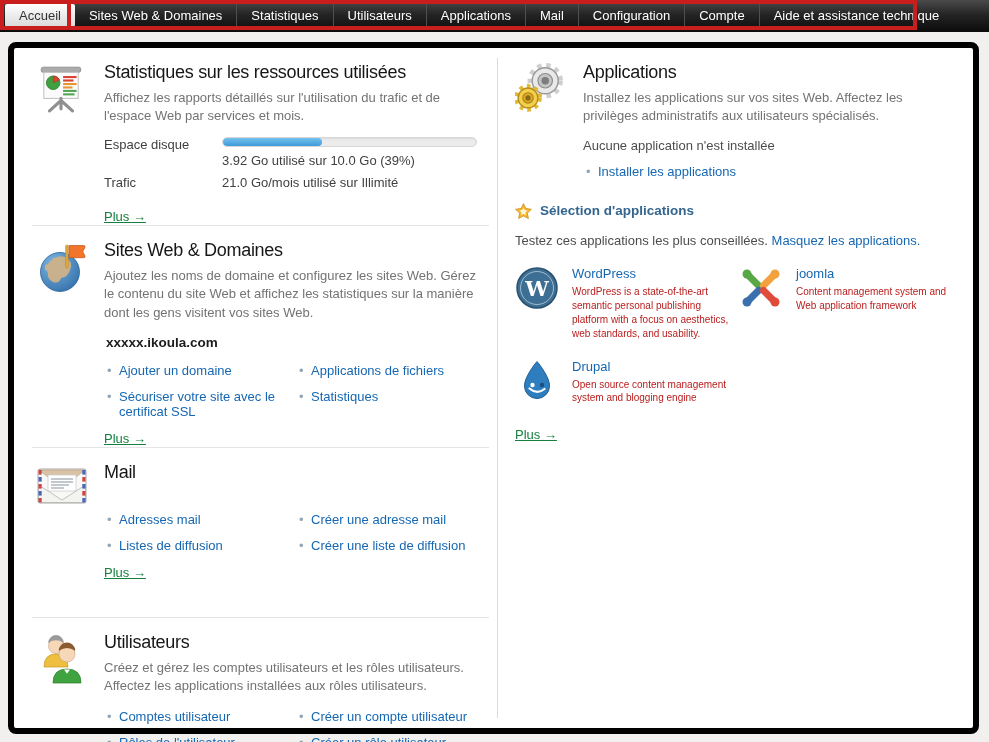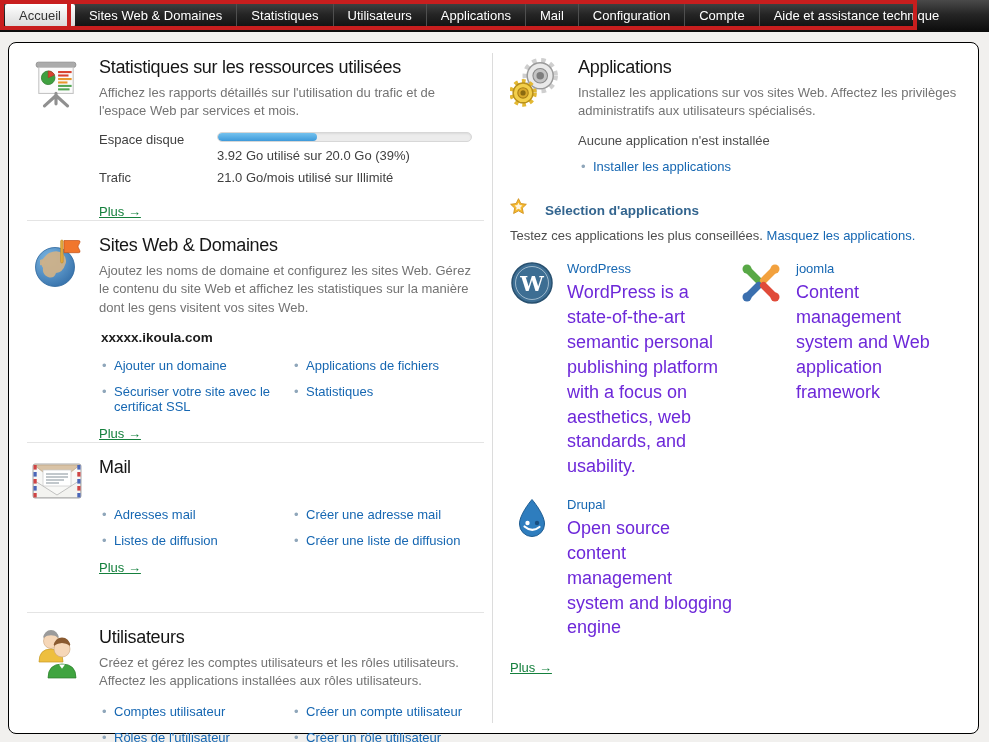--- a/index.html
+++ b/index.html
@@ -35,21 +35,21 @@
     border:4px solid var(--annotation-color, #c81e1e);
   }
   .annotation-outer { left:0; top:0; width:917px; height:30px; }
   .annotation-accueil { left:0; top:0; width:71px; height:30px; }
 
   
   .panel {
     position:absolute; left:8px; top:42px;
     width:971px; height:692px;
     background:#fff;
-    border:1px solid #000000;
+    border:6px solid #000000;
     border-radius:8px;
   }
   .vsep { position:absolute; left:483px; top:10px; bottom:10px; width:1px; background:#dcdcdc; }
   .col-left { position:absolute; left:0; top:0; width:483px; }
   .col-right { position:absolute; left:484px; top:0; right:0; bottom:0; padding:13px 16px 0 17px; }
 
   
   .panel-section { display:flex; padding:13px 8px 0 22px; }
   .sec-icon { width:56px; flex:0 0 56px; padding-top:2px; }
   .sec-body { flex:1; min-width:0; padding-left:12px; }
@@ -88,29 +88,29 @@
   }
   .links-grid li { position:relative; padding-left:13px; padding-right:8px; }
   .links-grid li::before { content:"\2022"; position:absolute; left:1px; top:0; color:#8fa6ba; }
   a.link { color:var(--link-color,#1667b2); text-decoration:none; cursor:pointer; }
 
   
   .right-section { display:flex; }
   .empty-text { font-size:13px; color:#4d4d4d; margin:13px 0 11px; }
   .single-list { grid-template-columns:1fr; }
   .featured-head {
-    display:flex; align-items:flex-end; gap:18px;
+    display:flex; align-items:flex-start; gap:8px;
     margin:24px 0 10px; font-size:13.5px; font-weight:bold; color:#33658f;
   }
   .featured-intro { font-size:13px; color:#4d4d4d; margin:0 0 16px; }
   .apps-grid { display:grid; grid-template-columns:1fr 1fr; column-gap:6px; row-gap:16px; }
   .app { display:flex; }
   .app-icon { width:46px; flex:0 0 46px; margin-right:11px; padding-top:2px; }
   .app-name { display:inline-block; font-size:13px; margin-bottom:4px; }
-  .app-desc { font-size:18px; color:#6d28d9; line-height:1.38; }
+  .app-desc { font-size:10px; color:#b91c1c; line-height:1.38; }
   .col-right .more-link { margin-top:20px; }
 </style>
 </head>
 <body>
 
 <div class="tabbar">
   <div class="tabs">
     <div class="tab active">Accueil</div>
     <div class="tab">Sites Web &amp; Domaines</div>
     <div class="tab">Statistiques</div>
@@ -149,21 +149,21 @@
       <div class="sec-body">
         <h2 class="sec-title">Statistiques sur les ressources utilisées</h2>
         <p class="sec-desc">Affichez les rapports détaillés sur l'utilisation du trafic et de l'espace Web par services et mois.</p>
         <div class="usage">
           <div class="usage-row">
             <div class="usage-label">Espace disque</div>
             <div class="usage-value">
               <div class="progress">
                 <div class="progress-fill" style="width: 39%;"></div>
               </div>
-              <div>3.92 Go utilisé sur 20.0 Go (39%)</div>
+              <div>3.92 Go utilisé sur 10.0 Go (39%)</div>
             </div>
           </div>
           <div class="usage-row">
             <div class="usage-label">Trafic</div>
             <div class="usage-value">21.0 Go/mois utilisé sur Illimité</div>
           </div>
         </div>
         <a class="more-link">Plus →</a>
       </div>
     </section>

